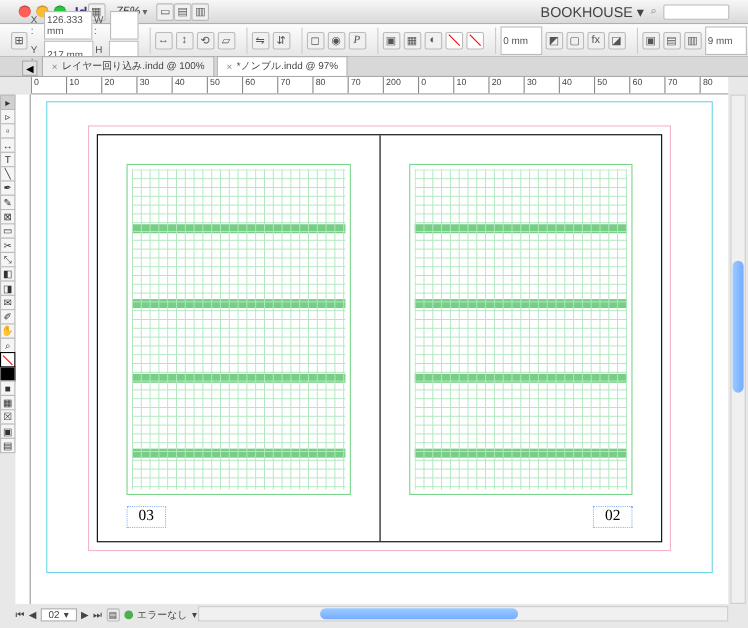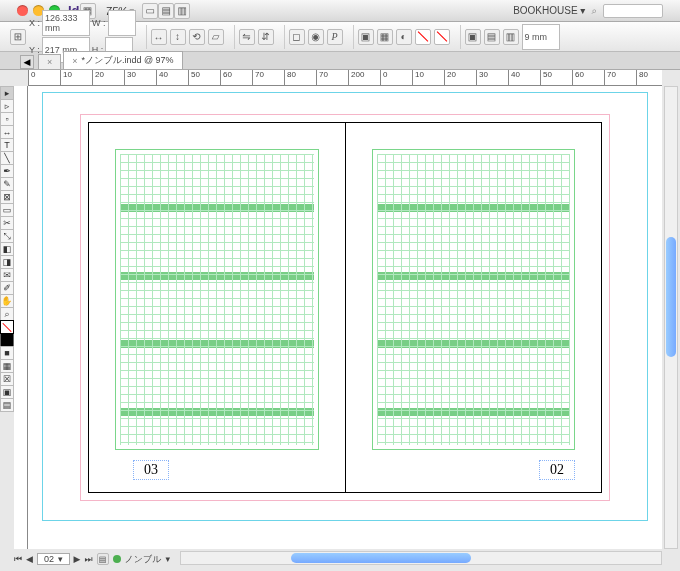--- a/index.html
+++ b/index.html
@@ -6,21 +6,21 @@
 body { background: #e8e8e8; width: 680px; height: 571px; overflow: hidden; position: relative; }
 
 
 .titlebar { height: 22px; background: linear-gradient(#f7f7f7,#d9d9d9); display: flex; align-items: center; padding: 0 17px; border-bottom: 1px solid #aaa; text-align: right; }
 .traffic { display: flex; gap: 5px; }
 .traffic span { width: 11px; height: 11px; border-radius: 50%; display: inline-block; box-shadow: inset 0 1px 1px rgba(0,0,0,0.3); }
 .red { background: #ff5f56; } .yellow { background: #ffbd2e; } .green { background: #27c93f; }
 .app-id { margin-left: 8px; font-weight: bold; font-size: 13px; color: #4b2e83; }
 .zoom-title { margin-left: 10px; font-size: 11px; color: #333; font-style: italic; }
 .title-search { margin-left: auto; display: flex; align-items: center; gap: 6px; }
-.title-search .label { font-size: 10px; color: #444; }
+.title-search .label { font-size: 13px; color: #444; }
 .title-search .box { width: 60px; height: 14px; background: #fff; border: 1px solid #bbb; border-radius: 2px; }
 
 
 .controlbar { height: 30px; background: linear-gradient(#fdfdfd,#e6e6e6); border-bottom: 1px solid #bbb; display: flex; align-items: center; padding: 0 6px; gap: 6px; font-size: 9px; color: #555; }
 .ctl-group { display: flex; align-items: center; gap: 3px; padding: 0 4px; border-left: 1px solid #ccc; height: 24px; }
 .ctl-group:first-child { border-left: none; }
 .ctl-icon { width: 16px; height: 16px; background: #f0f0f0; border: 1px solid #bbb; border-radius: 2px; display: flex; align-items: center; justify-content: center; font-size: 10px; color: #555; }
 .ctl-input { width: 48px; height: 26px; background: #fff; border: 1px solid #bbb; font-size: 9px; padding: 0 2px; display: flex; align-items: center; }
 .ctl-label { font-size: 9px; }
 .xy-block { display: flex; flex-direction: column; gap: 1px; }
@@ -55,21 +55,21 @@
 .page + .page { border-left: 1px solid #000; }
 .textframe { position: absolute; top: 26px; left: 26px; right: 26px; bottom: 42px; border: 1px solid #7ad68a; padding: 4px; }
 .grid-pattern { width: 100%; height: 100%; background-image:
   linear-gradient(to right, #a8e6b8 1px, transparent 1px),
   linear-gradient(to bottom, #a8e6b8 1px, transparent 1px),
   linear-gradient(to bottom, transparent 0, transparent 50px, #6ac97a 50px, #6ac97a 58px, transparent 58px);
   background-size: 8px 100%, 100% 8px, 100% 68px;
   opacity: 0.9;
 }
 .folio { position: absolute; bottom: 12px; border: 1px dotted #8ab4f8; padding: 1px 10px; font-family: "Times New Roman", serif; font-size: 14px; color: #000; }
-.folio.left { left: 44px; }
+.folio.left { left: 26px; }
 .folio.right { right: 26px; }
 
 
 .scroll-v { position: absolute; top: 86px; right: 2px; width: 14px; bottom: 22px; background: #f0f0f0; border: 1px solid #ccc; }
 .scroll-v .thumb { position: absolute; top: 150px; left: 1px; right: 1px; height: 120px; background: linear-gradient(to right,#99ccff,#77aaff); border-radius: 7px; }
 .scroll-h { position: absolute; bottom: 6px; left: 180px; right: 18px; height: 14px; background: #f0f0f0; border: 1px solid #ccc; }
 .scroll-h .thumb { position: absolute; left: 110px; top: 1px; bottom: 1px; width: 180px; background: linear-gradient(#99ccff,#77aaff); border-radius: 7px; }
 
 
 .status { position: absolute; bottom: 4px; left: 14px; height: 16px; display: flex; align-items: center; font-size: 9px; color: #444; gap: 4px; }
@@ -138,32 +138,40 @@
     <div class="ctl-icon">▦</div>
     <div class="ctl-icon">◐</div>
     <div class="ctl-icon" style="background:#fff;position:relative">
         <span style="position:absolute;width:100%;height:1px;background:red;transform:rotate(45deg)"></span>
       </div>
     <div class="ctl-icon" style="background:#fff;position:relative">
         <span style="position:absolute;width:100%;height:1px;background:red;transform:rotate(45deg)"></span>
       </div>
   </div>
   <div class="ctl-group">
+    <div class="ctl-input" style="width:38px">0 mm</div>
+    <div class="ctl-icon">◩</div>
+    <div class="ctl-icon">▢</div>
+    <div class="ctl-icon">fx</div>
+    <div class="ctl-icon">◪</div>
+  </div>
+  <div class="ctl-group">
     <div class="ctl-icon">▣</div>
     <div class="ctl-icon">▤</div>
     <div class="ctl-icon">▥</div>
     <div class="ctl-input" style="width:38px">9 mm</div>
 
   </div>
 </div>
 
 <div class="tabbar">
   <div class="left-arrow">◀</div>
   <div class="tab">
       <span class="close">×</span>
+      <span>レイヤー回り込み.indd @ 100%</span>
     </div>
   <div class="tab active">
       <span class="close">×</span>
       <span>*ノンブル.indd @ 97%</span>
     </div>
 </div>
 
 <div class="ruler-h">
   <div class="tick">0</div>
     <div class="tick">10</div>
@@ -246,15 +254,15 @@
   <span>⏮</span>
   <span>◀</span>
   <div class="pagebox">
       <span>02</span>
       <span>▾</span>
     </div>
   <span>▶</span>
   <span>⏭</span>
   <div class="icon">▤</div>
   <span class="green-dot"></span>
-  <span>ノンブル</span>
+  <span>エラーなし</span>
   <span>▾</span>
 </div>
 
 </body></html>

